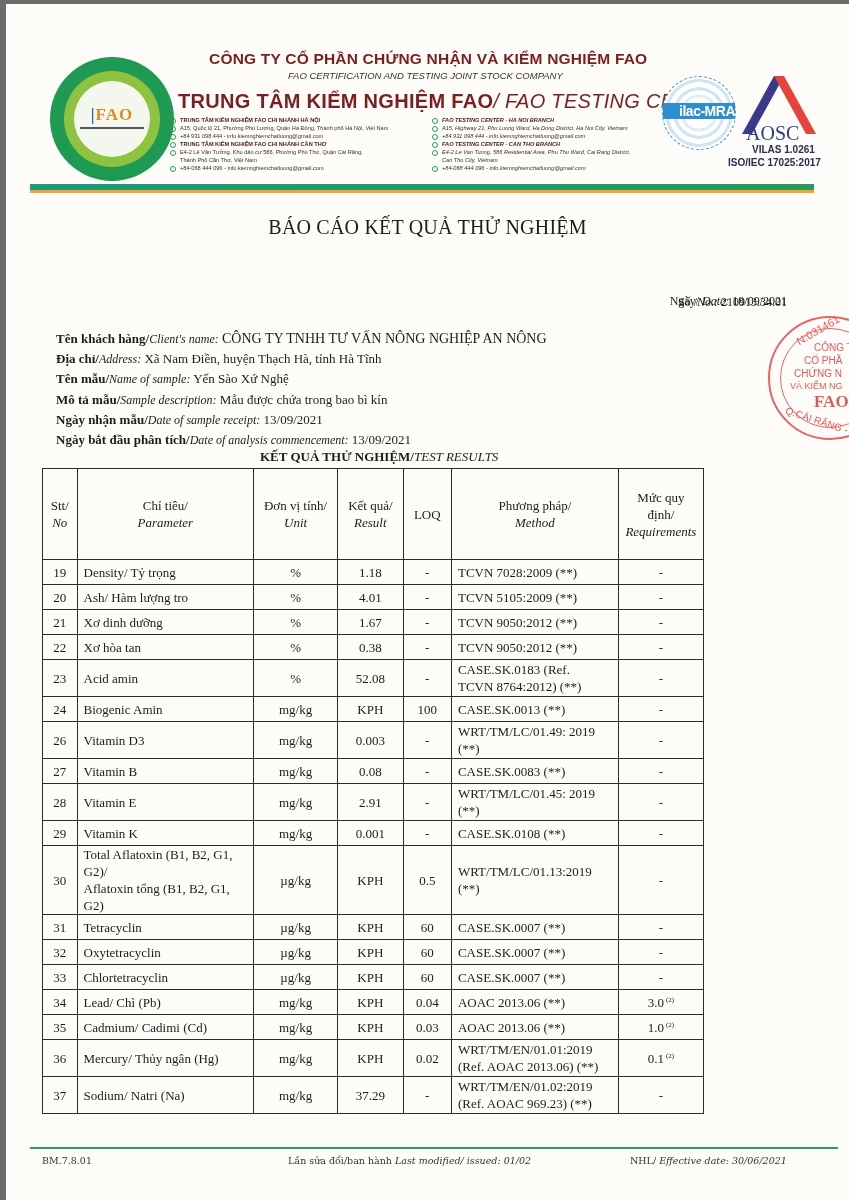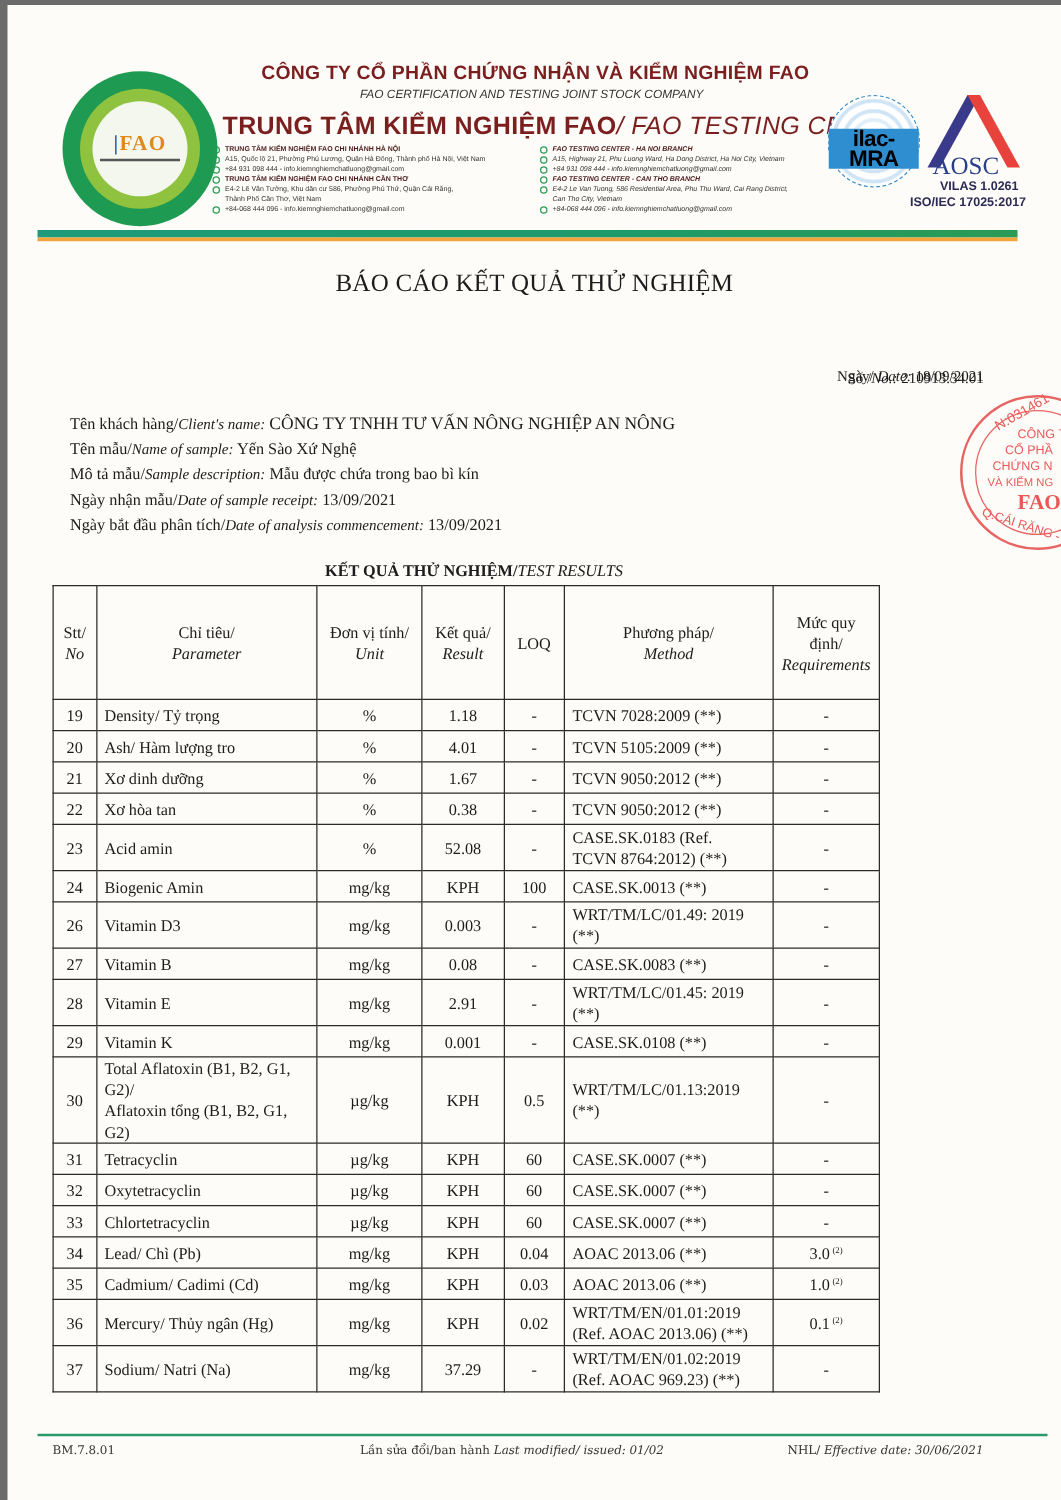--- a/index.html
+++ b/index.html
@@ -17,35 +17,35 @@
   .co-sub { position:absolute; left:282px; top:66px; font-family:"Liberation Sans", sans-serif; font-style:italic; font-size:9.5px; color:#333; }
   .center-title { position:absolute; left:172px; top:86px; font-family:"Liberation Sans", sans-serif; font-size:20px; color:#7a1e1e; letter-spacing:0.3px; }
   .center-title .bold { font-weight:bold; }
   .center-title .it { font-style:italic; }
   .branch { position:absolute; font-family:"Liberation Sans", sans-serif; font-size:5.6px; line-height:8px; color:#333; }
   .branch .b { font-weight:bold; color:#4a1a1a; }
   .branch .bi { font-weight:bold; font-style:italic; color:#4a1a1a; }
   .branch .ii { font-style:italic; }
   .branch .dot { display:inline-block; width:4px; height:4px; border-radius:50%; border:1px solid #2a9a55; margin-right:4px; vertical-align:middle; }
   .ilac { position:absolute; left:656px; top:72px; width:72px; height:72px; border-radius:50%; background:radial-gradient(circle, #ffffff 0 30%, #dfeef8 31% 36%, #ffffff 37% 44%, #cfe4f4 45% 50%, #ffffff 51% 60%, #cfe4f4 61% 66%, #ffffff 67% 100%); border:1px dashed #3f8fc9; }
-  .ilac-txt { position:absolute; left:0; right:0; top:26px; text-align:center; font-family:"Liberation Sans", sans-serif; font-weight:bold; font-size:18px; color:#000000; background:#2f8ed0; line-height:16px; letter-spacing:-0.5px; }
+  .ilac-txt { position:absolute; left:0; right:0; top:26px; text-align:right; font-family:"Liberation Sans", sans-serif; font-weight:bold; font-size:14px; color:#ffffff; background:#2f8ed0; line-height:16px; letter-spacing:-0.5px; }
   .aosc-tri { position:absolute; left:728px; top:68px; width:84px; height:80px; }
   .aosc-name { position:absolute; left:740px; top:118px; font-family:"Liberation Serif", serif; font-size:20px; color:#2a3f8a; }
   .vilas { position:absolute; left:746px; top:140px; font-family:"Liberation Sans", sans-serif; font-weight:bold; font-size:10px; color:#2a2a55; }
   .iso { position:absolute; left:722px; top:153px; font-family:"Liberation Sans", sans-serif; font-weight:bold; font-size:10px; color:#2a2a55; }
   .band-green { position:absolute; left:24px; top:180px; width:784px; height:6px; background:linear-gradient(90deg,#1f9a7a,#1e9a6a 60%,#2a9a55); }
   .band-orange { position:absolute; left:24px; top:186px; width:784px; height:3px; background:#f2a33a; }
   
   .rep-title { position:absolute; left:0; right:0; top:212px; text-align:center; font-size:20px; font-weight:normal; letter-spacing:0.2px; }
   .rep-sub { position:absolute; left:0; right:0; top:242px; text-align:center; font-size:19px; font-style:italic; }
   .no-line { position:absolute; right:62px; top:273px; font-size:12px; text-align:right;margin-top:18px; }
   .date-line { position:absolute; right:62px; top:290px; font-size:12px; text-align:right; }
   .it { font-style:italic; }
   .info { position:absolute; left:50px; top:325px; font-size:13px; line-height:19.2px; }
-  .info .lbl { font-weight:normal; }
+  .info .lbl { font-weight:bold; }
   .info .en { font-style:italic; font-size:12px; }
   .info .val-big { font-size:14px; }
   .res-title { position:absolute; left:254px; top:445px; font-size:13px; }
   .res-title .b { font-weight:bold; }
   
   .stamp { position:absolute; left:762px; top:312px; width:120px; height:120px; border-radius:50%; border:2px solid #e44a4a; color:#e33; opacity:0.85; }
   .stamp-inner { position:absolute; inset:10px; border-radius:50%; border:1px solid #e44a4a; }
   .stamp-t { position:absolute; font-family:"Liberation Sans", sans-serif; font-size:10px; color:#e33b3b; white-space:nowrap; }
   
   table.res { position:absolute; left:36px; top:464px; width:662px; border-collapse:collapse; font-size:13px; }
@@ -128,20 +128,21 @@
     <div class="stamp-t" style="left:44px; top:24px;">CÔNG T</div>
     <div class="stamp-t" style="left:34px; top:37px;">CỔ PHẦ</div>
     <div class="stamp-t" style="left:24px; top:50px;">CHỨNG N</div>
     <div class="stamp-t" style="left:20px; top:63px; font-size:9px;">VÀ KIỂM NG</div>
     <div class="stamp-t" style="left:44px; top:74px; font-family:'Liberation Serif',serif; font-weight:bold; font-size:17px;">FAO</div>
     <div class="stamp-t" style="left:14px; top:98px; transform:rotate(18deg);">Q.CÁI RĂNG - T</div>
   </div>
 
   <div class="info">
     <div><span class="lbl">Tên khách hàng/</span><span class="en">Client's name:</span> <span class="val-big">CÔNG TY TNHH TƯ VẤN NÔNG NGHIỆP AN NÔNG</span></div>
+    <div><span class="lbl">Địa chỉ/</span><span class="en">Address:</span> <span>Xã Nam Điền, huyện Thạch Hà, tỉnh Hà Tĩnh</span></div>
     <div><span class="lbl">Tên mẫu/</span><span class="en">Name of sample:</span> <span>Yến Sào Xứ Nghệ</span></div>
     <div><span class="lbl">Mô tả mẫu/</span><span class="en">Sample description:</span> <span>Mẫu được chứa trong bao bì kín</span></div>
     <div><span class="lbl">Ngày nhận mẫu/</span><span class="en">Date of sample receipt:</span> <span>13/09/2021</span></div>
     <div><span class="lbl">Ngày bắt đầu phân tích/</span><span class="en">Date of analysis commencement:</span> <span>13/09/2021</span></div>
   </div>
 
   <div class="res-title">
     <span class="b">KẾT QUẢ THỬ NGHIỆM/</span><span class="it">TEST RESULTS</span>
   </div>
 

